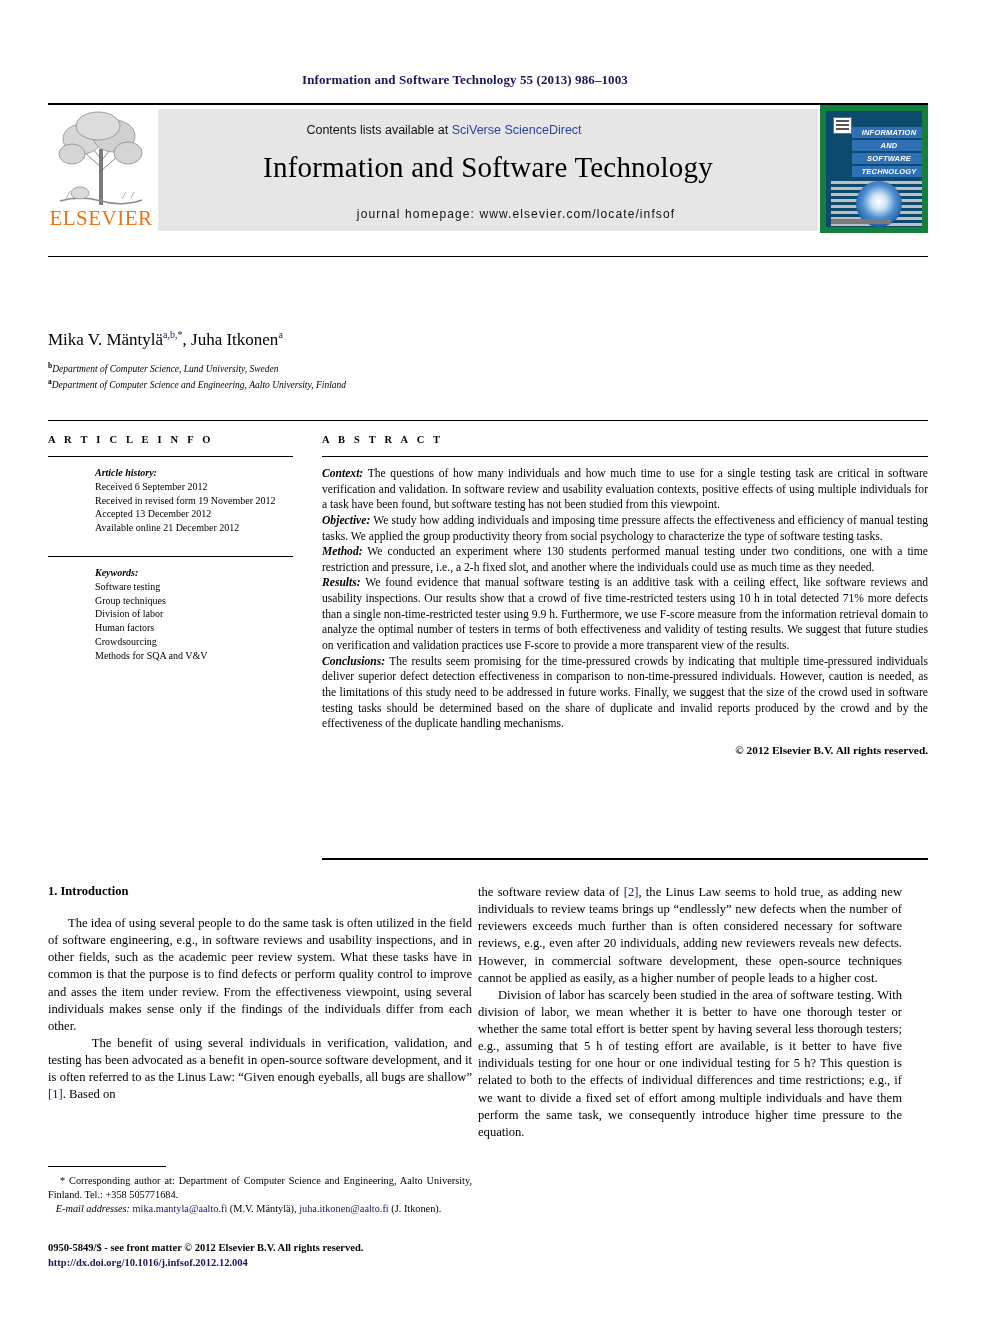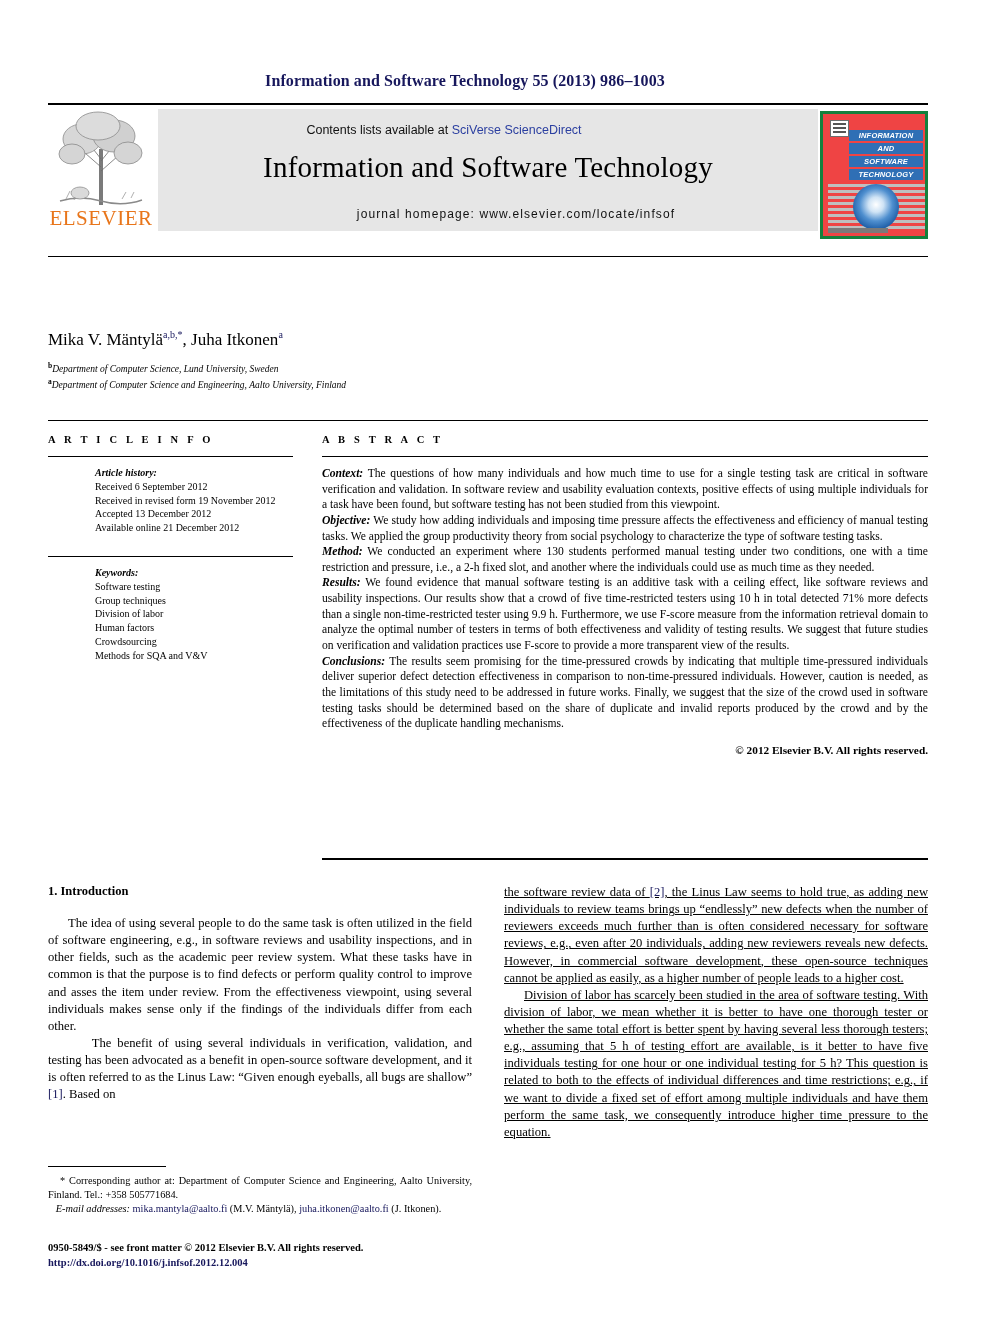--- a/index.html
+++ b/index.html
@@ -24,21 +24,21 @@
 
   
   .running-head {
     position: absolute;
     left: 0;
     top: 72px;
     width: 930px;
     text-align: center;
     font-family: "Liberation Serif", serif;
     font-weight: bold;
-    font-size: 16px;
+    font-size: 13px;
     color: #17175c;
     letter-spacing: 0.1px;
   }
 
   
   .masthead {
     position: absolute;
     left: 48px;
     top: 103px;
     width: 880px;
@@ -113,25 +113,25 @@
     font-size: 12px;
     letter-spacing: 1.1px;
     color: #111;
     margin-left: 28px;
   }
 
   
   .cover {
     position: absolute;
     left: 772px;
-    top: 8px;
+    top: 2px;
     width: 108px;
     height: 128px;
-    background: #ef4444;
-    border: 3px solid #15803d;
+    background: #0c4a6e;
+    border: 6px solid #15803d;
     box-sizing: border-box;
     overflow: hidden;
   }
   .cover-inner { position: absolute; left:0; top:0; right:0; bottom:0; }
   .cover-badge {
     position: absolute;
     left: 7px; top: 6px;
     width: 17px; height: 15px;
     background: #ffffff;
     border: 1px solid #6d6d6d;
@@ -296,24 +296,23 @@
 
   
   .col-left {
     position: absolute;
     left: 48px;
     top: 884px;
     width: 424px;
   }
   .col-right {
     position: absolute;
-    left: 504px;
+    left: 478px;
     top: 884px;
     width: 424px;
-    text-decoration: underline;
   }
   .h1 {
     font-family: "Liberation Serif", serif;
     font-weight: bold;
     font-size: 12.5px;
     margin: 0 0 16px 0;
   }
   .body-p {
     font-family: "Liberation Serif", serif;
     font-size: 12.6px;

